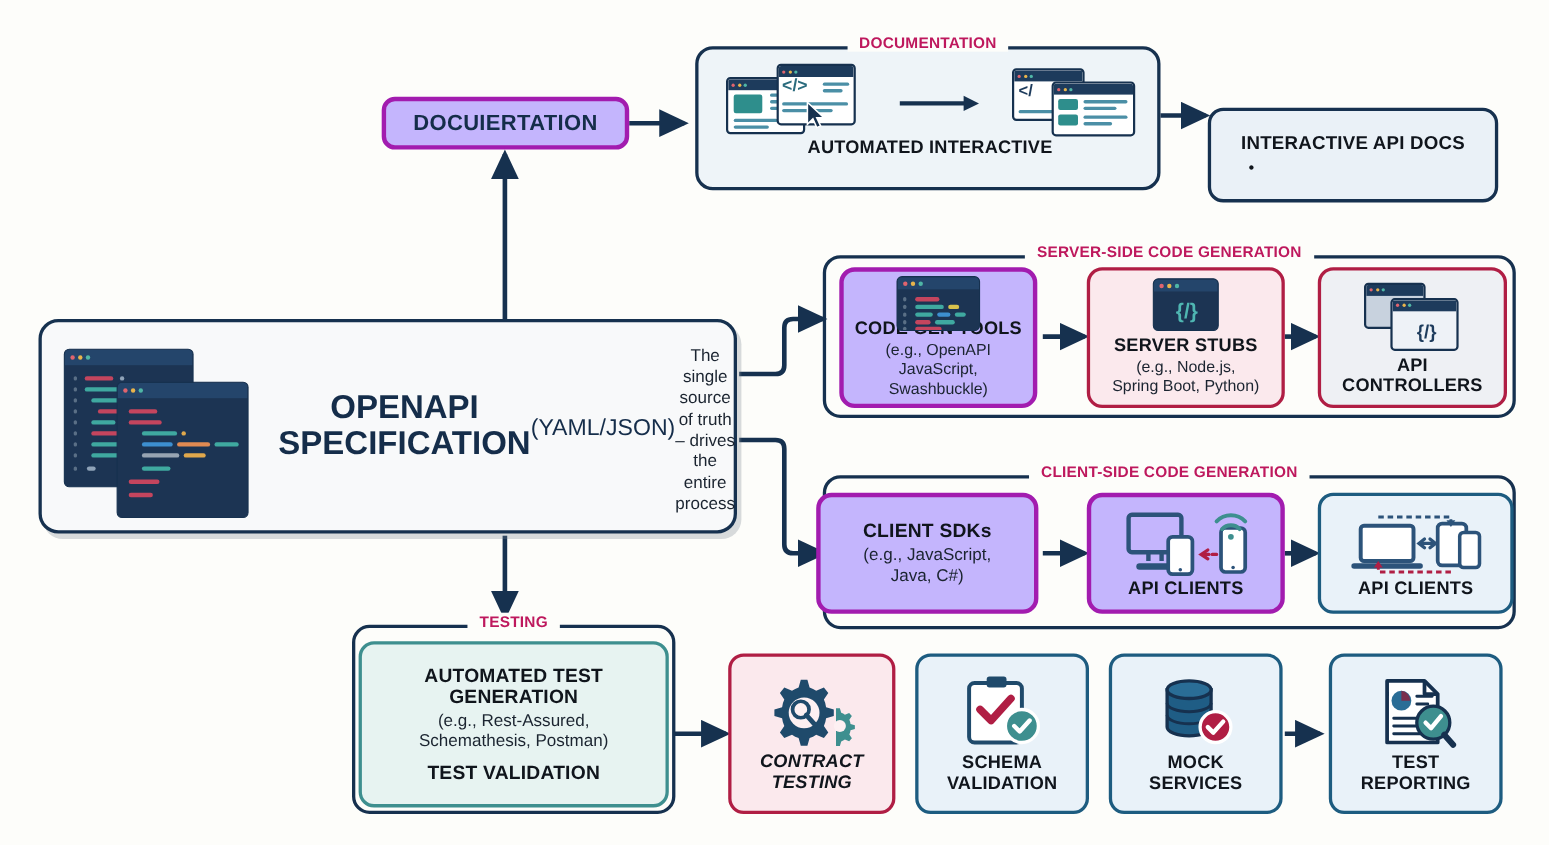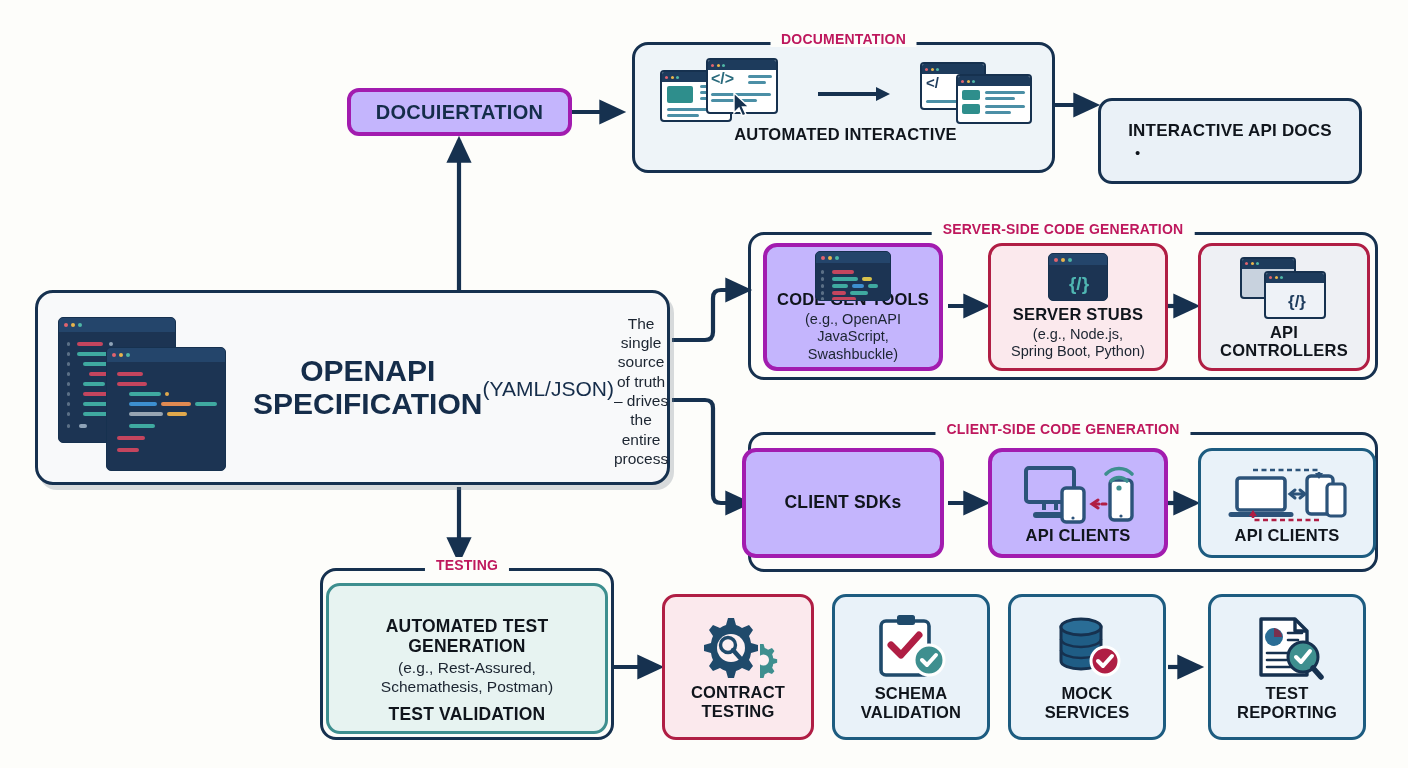--- a/index.html
+++ b/index.html
@@ -325,20 +325,24 @@
     </div>
     <div class="ttl">API CONTROLLERS</div>
   </div>
 
   <div class="group g-navy" style="left:748px; top:432px; width:630px; height:140px;">
     <span class="glabel">CLIENT-SIDE CODE GENERATION</span>
   </div>
 
   <div class="node v-teal" style="left:742px; top:448px; width:202px; height:110px; padding:4px 6px;">
     <div class="ttl" style="font-size:17.5px;">CLIENT SDKs</div>
+    <div class="sub" style="font-size:15.5px;margin-top:4px;">
+      <span>(e.g., JavaScript,</span><br>
+      <span>Java, C#)</span>
+    </div>
   </div>
 
   <div class="node v-teal" style="left:988px; top:448px; width:180px; height:110px; padding:4px 6px;">
     <svg width="120" height="62" viewBox="0 0 120 62">
       <rect x="8" y="6" width="48" height="34" rx="3" fill="none" stroke="#2c537a" stroke-width="4"></rect>
       <path d="M26,40 L26,48 M38,40 L38,48" stroke="#2c537a" stroke-width="4"></path>
       <path d="M18,50 h28 a3,3 0 0 1 0,6 h-28 a3,3 0 0 1 0,-6 z" fill="#2c537a"></path>
       <rect x="44" y="26" width="22" height="34" rx="4" fill="#fff" stroke="#2c537a" stroke-width="3.4"></rect>
       <circle cx="55" cy="56" r="1.6" fill="#2c537a"></circle>
       <rect x="92" y="18" width="22" height="40" rx="4" fill="#fff" stroke="#2c537a" stroke-width="3.4"></rect>
@@ -376,21 +380,21 @@
       </g>
       <path d="M26,54 L30,48 L34,54" fill="#b01e44"></path>
     </svg>
     <div class="ttl" style="margin-top:2px;">API CLIENTS</div>
   </div>
 
   <div class="group g-navy" style="left:320px; top:568px; width:294px; height:172px;">
     <span class="glabel">TESTING</span>
   </div>
 
-  <div class="node v-teal-lite" style="left:326px; top:583px; width:282px; height:151px; padding:6px 8px; justify-content:flex-end;">
+  <div class="node v-teal-lite" style="left:326px; top:583px; width:282px; height:151px; padding:6px 8px; justify-content:center;">
     <div class="ttl" style="font-size:17.5px;">
       <span>AUTOMATED TEST</span><br>
       <span>GENERATION</span>
     </div>
     <div class="sub" style="font-size:15.5px;margin-top:3px;">
       <span>(e.g., Rest-Assured,</span><br>
       <span>Schemathesis, Postman)</span>
     </div>
     <div class="ttl" style="font-size:17.5px;margin-top:9px;">TEST VALIDATION</div>
   </div>
@@ -401,21 +405,21 @@
         <path d="M34,4 l6,0 l2,7 a22,22 0 0 1 6,3 l7,-3 l4,5 l-4,6 a22,22 0 0 1 2,7 l7,2 l0,6 l-7,2 a22,22 0 0 1 -2,7 l4,6 l-4,5 l-7,-3 a22,22 0 0 1 -6,3 l-2,7 l-6,0 l-2,-7 a22,22 0 0 1 -6,-3 l-7,3 l-4,-5 l4,-6 a22,22 0 0 1 -2,-7 l-7,-2 l0,-6 l7,-2 a22,22 0 0 1 2,-7 l-4,-6 l4,-5 l7,3 a22,22 0 0 1 6,-3 z"></path>
       </g>
       <circle cx="37" cy="34" r="14" fill="#fdf0f2"></circle>
       <circle cx="34" cy="31" r="7.5" fill="none" stroke="#1f4a6b" stroke-width="3.4"></circle>
       <path d="M39,36 L47,45" stroke="#1f4a6b" stroke-width="4.4" stroke-linecap="round"></path>
       <g fill="#3e8f8f">
         <path d="M66,34 l4,0 l1.4,4.5 a14,14 0 0 1 3.8,2 l4.4,-1.8 l2.8,3.2 l-2.6,3.8 a14,14 0 0 1 1.2,4.4 l4.5,1.3 l0,4 l-4.5,1.3 a14,14 0 0 1 -1.2,4.4 l2.6,3.8 l-2.8,3.2 l-4.4,-1.8 a14,14 0 0 1 -3.8,2 l-1.4,4.5 l-4,0" transform="translate(0,-7) scale(0.88) translate(9,8)"></path>
       </g>
       <circle cx="69.5" cy="46" r="5.5" fill="#fdf0f2"></circle>
     </svg>
-    <div class="ttl" style="margin-top:3px;">
+    <div class="ttl" style="margin-top:3px;font-style:italic;">
       <span>CONTRACT</span><br>
       <span>TESTING</span>
     </div>
   </div>
 
   <div class="node v-steel" style="left:832px; top:594px; width:158px; height:146px; padding:4px;">
     <svg width="80" height="68" viewBox="0 0 80 68">
       <rect x="10" y="8" width="48" height="54" rx="5" fill="#fff" stroke="#1f4a6b" stroke-width="3.6"></rect>
       <rect x="26" y="2" width="18" height="10" rx="2.5" fill="#1f4a6b"></rect>
       <path d="M20,32 L30,42 L48,22" fill="none" stroke="#b01e44" stroke-width="7" stroke-linecap="round" stroke-linejoin="round"></path>

